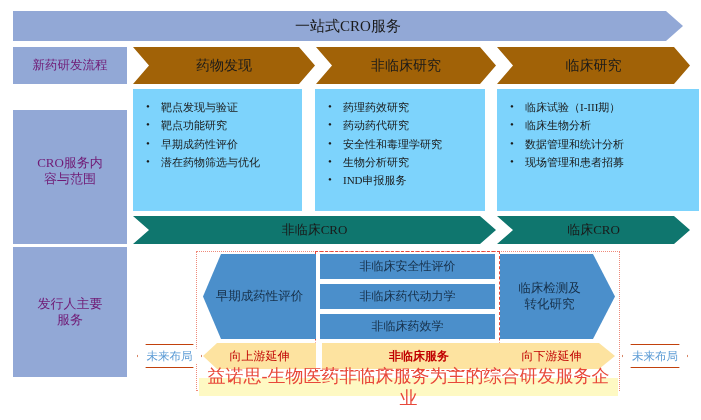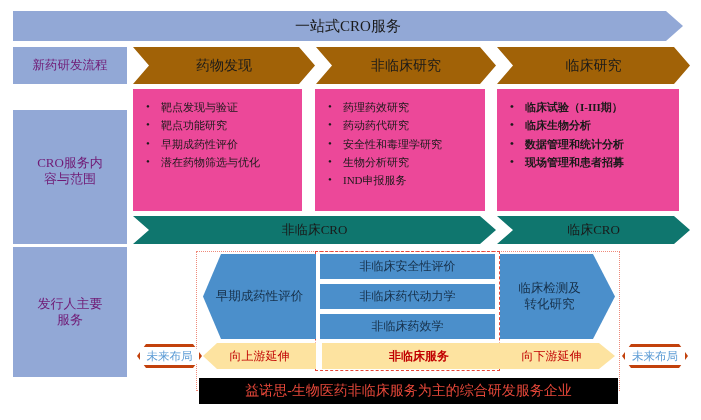--- a/index.html
+++ b/index.html
@@ -64,28 +64,28 @@
   .chev {
     clip-path: polygon(0 0, calc(100% - 16px) 0, 100% 50%, calc(100% - 16px) 100%, 0 100%, 16px 50%);
   }
   #stage-discovery  { left: 133px; width: 182px; }
   #stage-preclin    { left: 316px; width: 180px; }
   #stage-clinical   { left: 497px; width: 193px; }
 
   
   .scopebox {
     top: 89px; height: 122px;
-    background: #ec4899;
+    background: #7dd3fc;
     padding: 11px 6px 6px 12px;
     color: #1a1a1a;
     font-size: 11px;
   }
   #scope-discovery { left: 133px; width: 169px; }
   #scope-preclin   { left: 315px; width: 170px; }
-  #scope-clinical  { left: 497px; width: 182px; font-weight: bold; }
+  #scope-clinical  { left: 497px; width: 202px; }
   .scopebox ul {
     margin: 0;
     padding: 0 0 0 16px;
     list-style: none;
   }
   .scopebox li {
     position: relative;
     margin: 0 0 3.5px 0;
     line-height: 1.35;
     white-space: nowrap;
@@ -171,34 +171,34 @@
   #yellow-down {
     left: 500px; width: 115px;
     clip-path: polygon(0 0, calc(100% - 16px) 0, 100% 50%, calc(100% - 16px) 100%, 0 100%);
     padding-right: 12px;
   }
 
   
   .future {
     top: 344px; height: 24px;
     background: #ffffff;
-    border: 3px solid #c2410c;
+    border: 1px solid #c2410c;
     color: #5b9bd5;
     font-size: 11.5px;
     clip-path: polygon(9px 0, calc(100% - 9px) 0, 100% 50%, calc(100% - 9px) 100%, 9px 100%, 0 50%);
   }
   #future-left  { left: 137px; width: 65px; }
   #future-right { left: 622px; width: 66px; }
 
   
   #summary-bar {
-    left: 199px; top: 378px; width: 419px; height: 26px;
-    background: #000000;
+    left: 199px; top: 378px; width: 419px; height: 18px;
+    background: #fef9c3;
     color: #e8483a;
-    font-size: 14px;
+    font-size: 18px;
   }
 </style>
 </head>
 <body>
 
 <div class="canvas">
 
   <div class="abs ctr" id="title-banner">
     <span>一站式CRO服务</span>
   </div>

